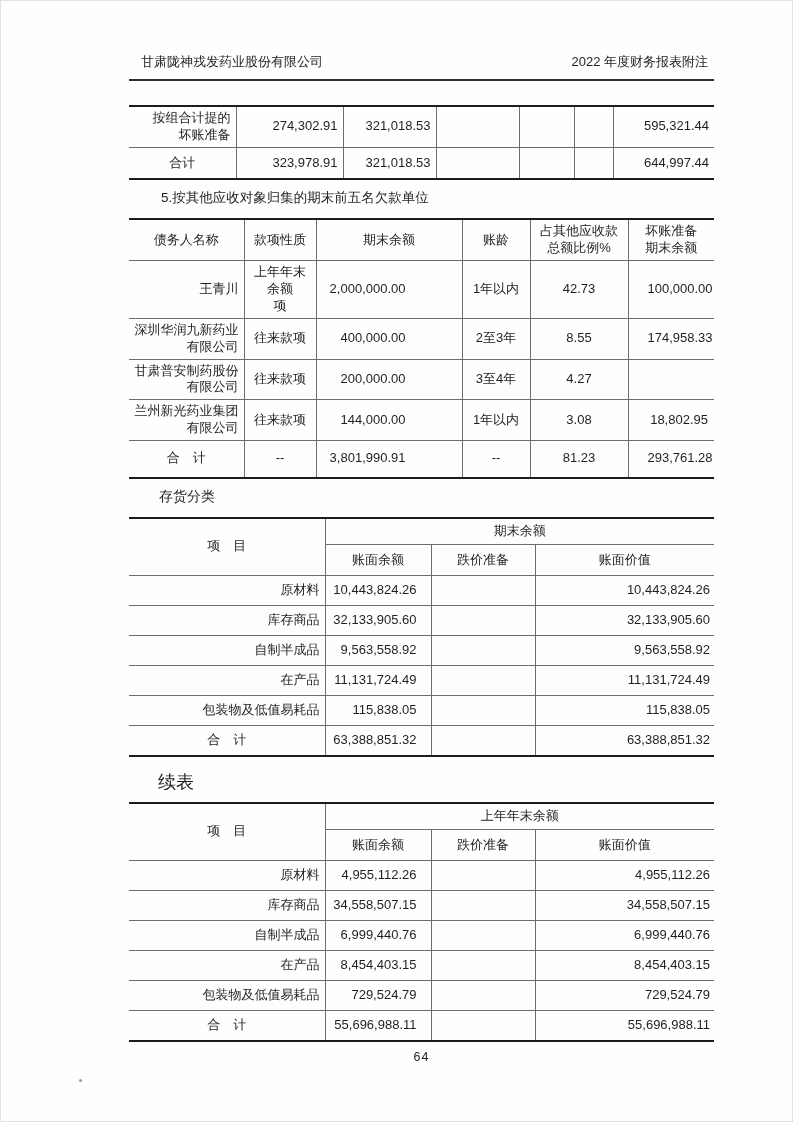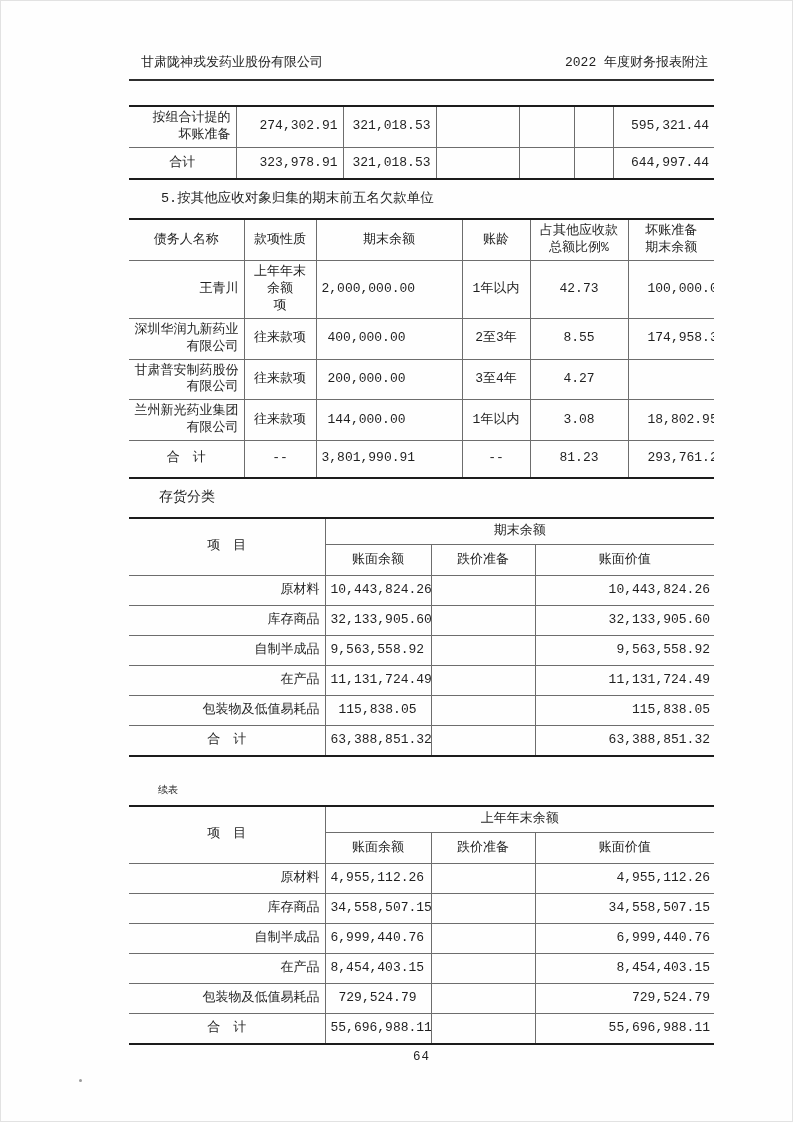--- a/index.html
+++ b/index.html
@@ -2,21 +2,21 @@
 <html><head>
 <meta charset="utf-8">
 <style>
   * { margin:0; padding:0; box-sizing:border-box; }
   html,body { background:#ffffff; }
   .page {
     position:relative;
     width:793px; height:1122px;
     background:#fefefe;
     border:1px solid #e2e2e2;
-    font-family:Liberation Mono, monospace;
+    font-family:Liberation Sans, sans-serif;
     color:#1f1f1f;
     overflow:hidden;
   }
   .content { position:absolute; left:128px; top:52px; width:585px; }
 
   
   .page-header {
     display:flex; justify-content:space-between; align-items:flex-end;
     font-size:13px; padding:0 6px 8px 12px;
     border-bottom:2px solid #2e2e2e;
@@ -44,21 +44,21 @@
 
   
   .t1 { margin-top:24px; }
   .t1 td { height:32px; }
   .t1 tr:first-child td { height:38px; }
 
   
   .heading-5 { margin:9px 0 11px 32px; font-size:13.5px; }
   .section-heading { margin:15px 0 0 30px; font-size:14px; font-weight:600; letter-spacing:1px; }
   .sub-heading { margin:9px 0 11px 30px; font-size:14px; }
-  .cont-label { margin:26px 0 8px 29px; font-size:10px; }
+  .cont-label { margin:13px 0 8px 29px; font-size:18px; }
 
   
   .t2 thead th { height:40px; }
   .t2 tbody td { height:37px; }
   .t2 tbody td:nth-child(3) { padding-right:56px; }   
   .t2 tbody td:nth-child(6) { padding-right:6px;padding-left:19px; }
 
   
   .t3, .t4 { }
   .t3 thead tr:first-child th, .t4 thead tr:first-child th { height:27px; }

